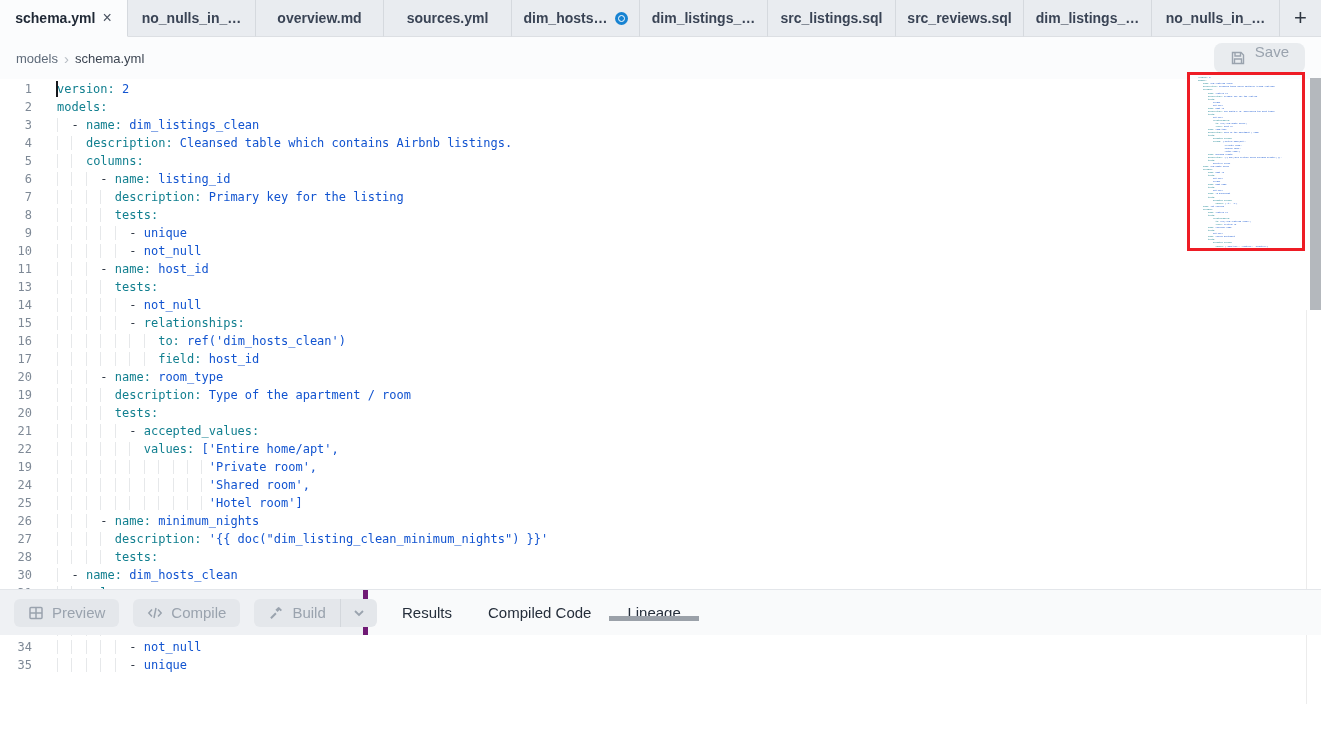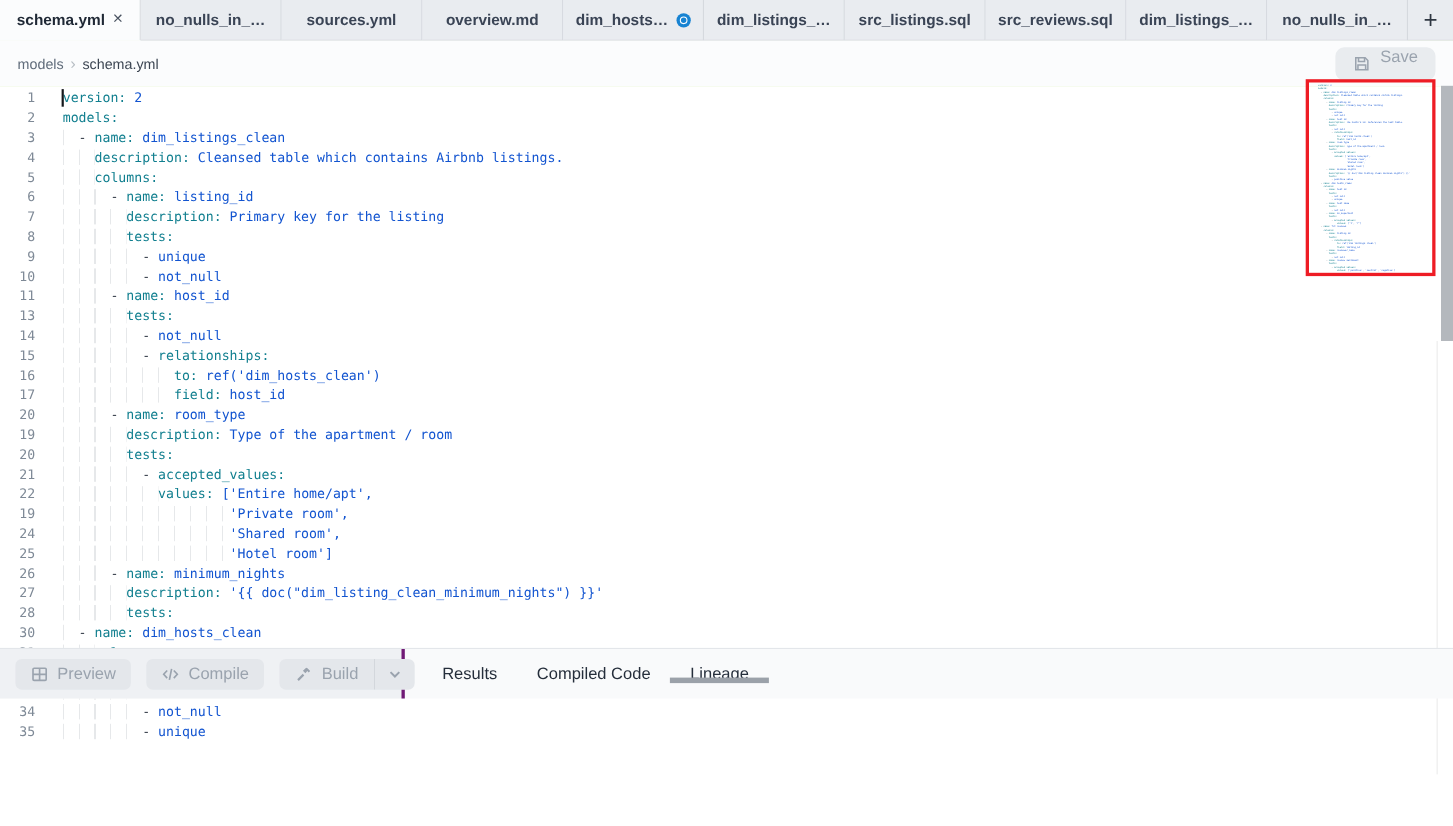--- a/index.html
+++ b/index.html
@@ -58,21 +58,21 @@
   .red-box { position:absolute; left:1187px; top:72px; width:118px; height:179px;
              border:3px solid var(--c-red,#ee1c25); pointer-events:none; z-index:5; }
   .v-thumb { position:absolute; left:1310px; top:78px; width:11px; height:232px;
              background:#b4b8bd; z-index:4; }
   .edge-line { position:absolute; left:1306px; top:310px; width:1px; height:394px;
                background:#ececec; }
 
   
   .bottombar { position:absolute; left:0; bottom:0; width:1321px; height:46px;
                border-top:1px solid #e3e6ea; display:flex; background:#f9fafb; }
-  .actions { width:368px; flex:0 0 368px; background:#eff1f4; border-right:3px solid #701a75;
+  .actions { width:368px; flex:0 0 368px; background:#eff1f4; border-right:5px solid #701a75;
              display:flex; align-items:center; padding-left:14px; gap:14px; }
   .act-btn { height:28px; padding:0 14px; border:none; border-radius:6px; background:#e4e7eb;
              color:#9aa3ae; font-size:15px; display:flex; align-items:center; gap:8px;
              font-family:"Liberation Sans", sans-serif; }
   .build-group { display:flex;align-items:center; }
   .build-group .act-btn.main { border-radius:6px 0 0 6px; }
   .build-group .act-btn.chev { border-radius:0 6px 6px 0; border-left:1px solid #d3d7dc;
                                padding:0 10px; }
   .panel-tabs { flex:1; display:flex; align-items:center; padding-left:16px; }
   .panel-tab { padding:0 18px; display:flex; align-items:center; font-size:15px;
@@ -89,24 +89,24 @@
   <div class="tabbar">
     <div id="tabs-container" style="display:flex">
         <div class="tab active">
           <span>schema.yml</span>
           <span class="tab-close">×</span>
         </div>
         <div class="tab">
           <span>no_nulls_in_…</span>
         </div>
         <div class="tab">
+          <span>overview.md</span>
+        </div>
+        <div class="tab">
           <span>sources.yml</span>
-        </div>
-        <div class="tab">
-          <span>overview.md</span>
         </div>
         <div class="tab">
           <span>dim_hosts…</span>
           <span class="mod-dot"></span>
         </div>
         <div class="tab">
           <span>dim_listings_…</span>
         </div>
         <div class="tab">
           <span>src_listings.sql</span>

